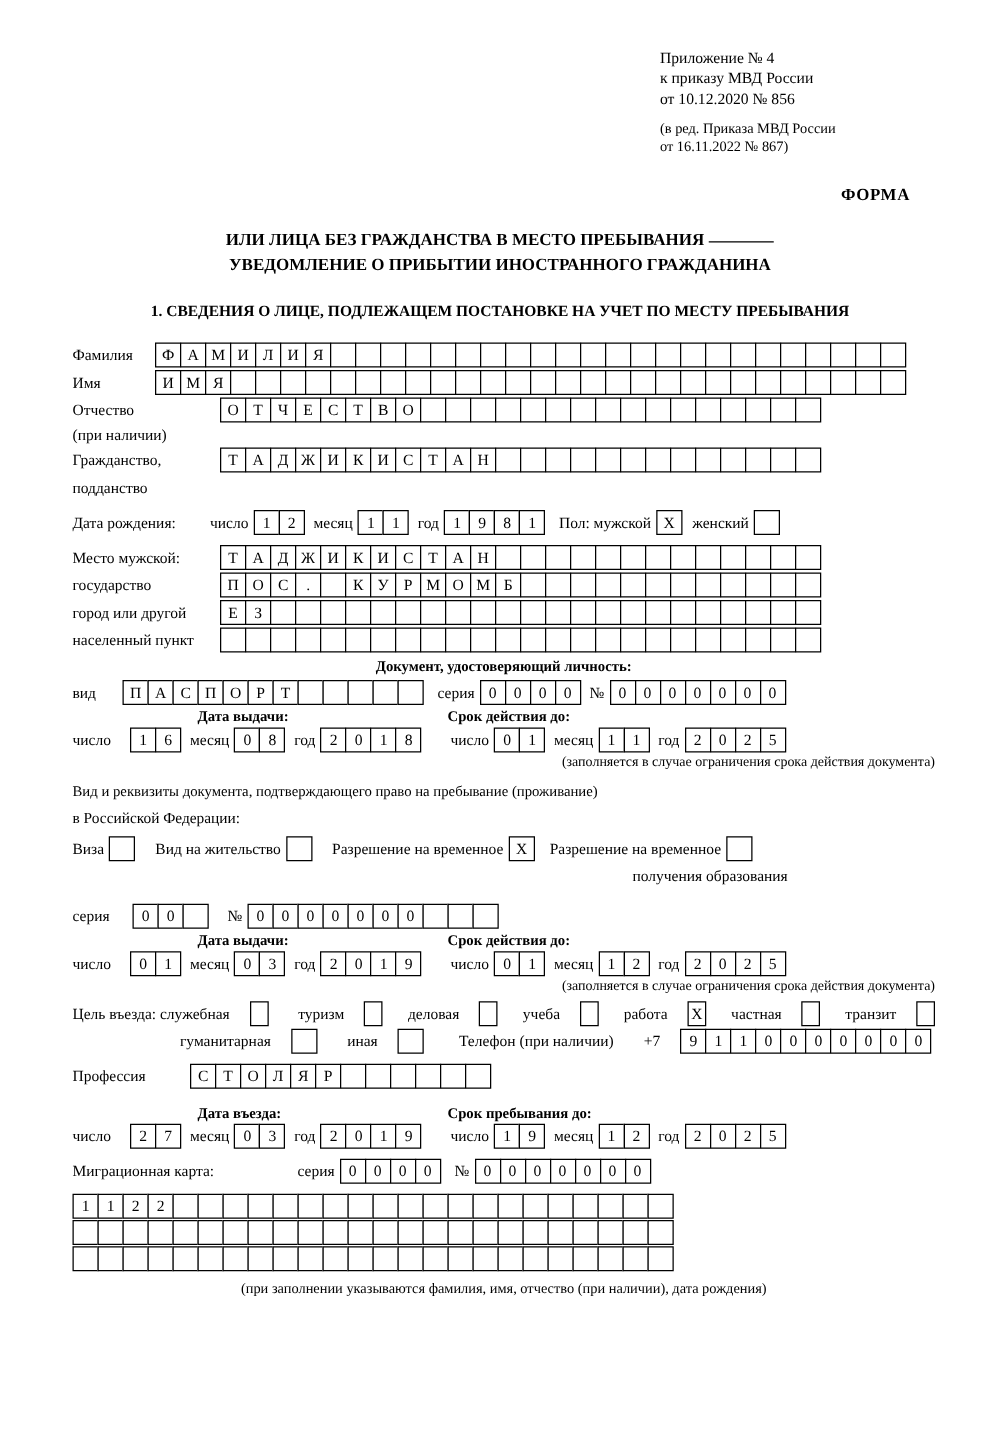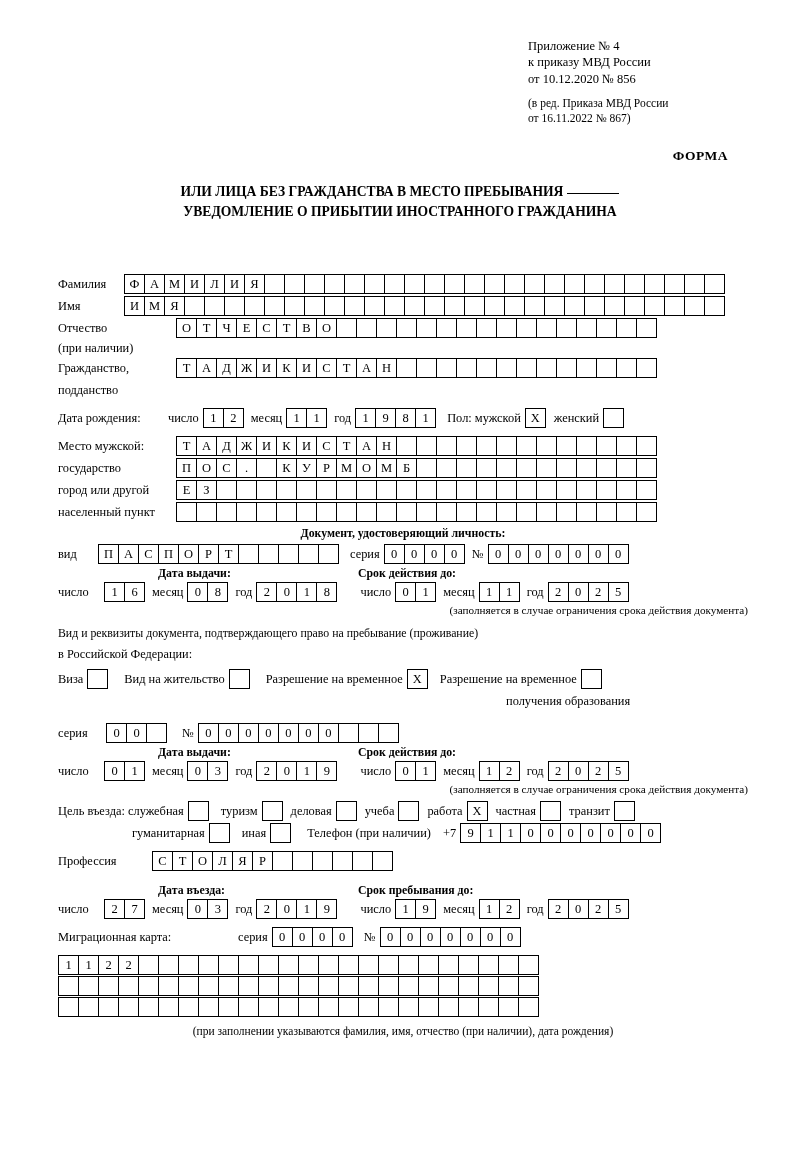--- a/index.html
+++ b/index.html
@@ -142,21 +142,21 @@
   .footnote {
     font-size: 11.2px;
     text-align: right;
     margin-top: 1px;
   }
   .bottom-note {
     text-align: center;
     font-size: 11.5px;
     margin-top: 8px;
   }
-  .purpose-row { display: flex; align-items: center; flex-wrap: nowrap; }
+  .purpose-row { display: flex; align-items: center; flex-wrap: nowrap; gap: 12px; }
   .legal-block { display: flex; }
   .legal-labels { width: 118px; font-size: 12.3px; line-height: 21px; }
 </style>
 </head>
 <body>
 
 <div class="page">
 
   <div class="header-block">
     <div>Приложение № 4</div>
@@ -168,20 +168,21 @@
 
   <div class="form-word">ФОРМА</div>
 
   <div class="title">
     <div>
       <span>ИЛИ ЛИЦА БЕЗ ГРАЖДАНСТВА В МЕСТО ПРЕБЫВАНИЯ</span><span class="underline-tail"></span>
     </div>
     <div>УВЕДОМЛЕНИЕ О ПРИБЫТИИ ИНОСТРАННОГО ГРАЖДАНИНА</div>
   </div>
 
+  <div class="section-title">1. СВЕДЕНИЯ О ЛИЦЕ, ПОДЛЕЖАЩЕМ ПОСТАНОВКЕ НА УЧЕТ ПО МЕСТУ ПРЕБЫВАНИЯ</div>
 
   <div class="content">
 
     <div class="row">
       <div class="lbl w1">Фамилия</div>
       <div class="cells">
           <div class="cell">Ф</div>
           <div class="cell">А</div>
           <div class="cell">М</div>
           <div class="cell">И</div>

